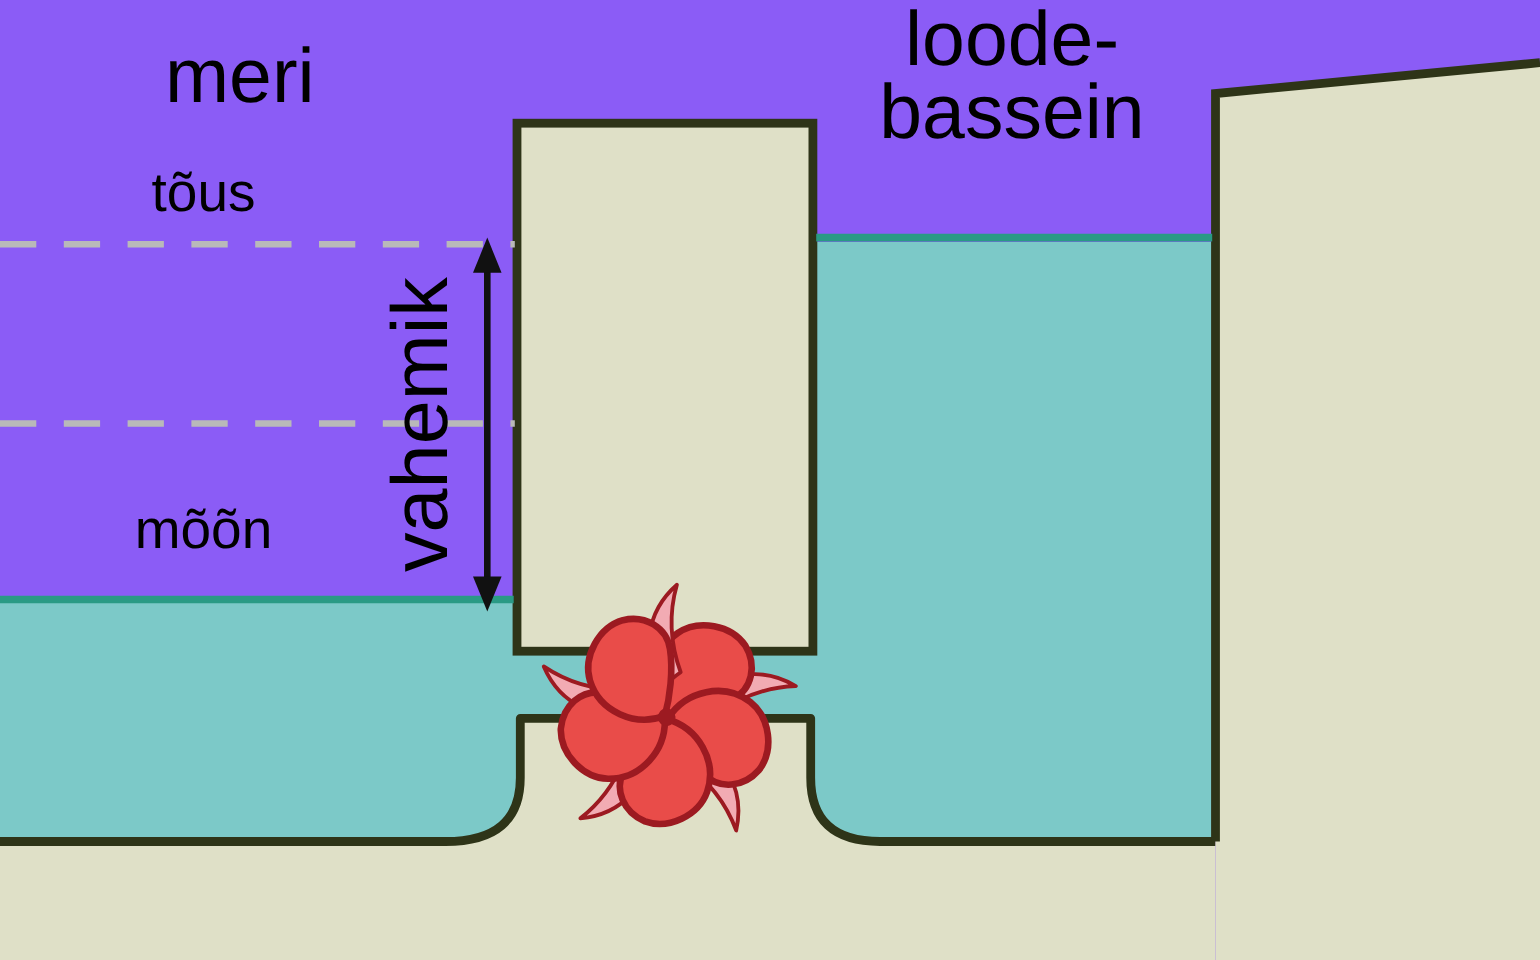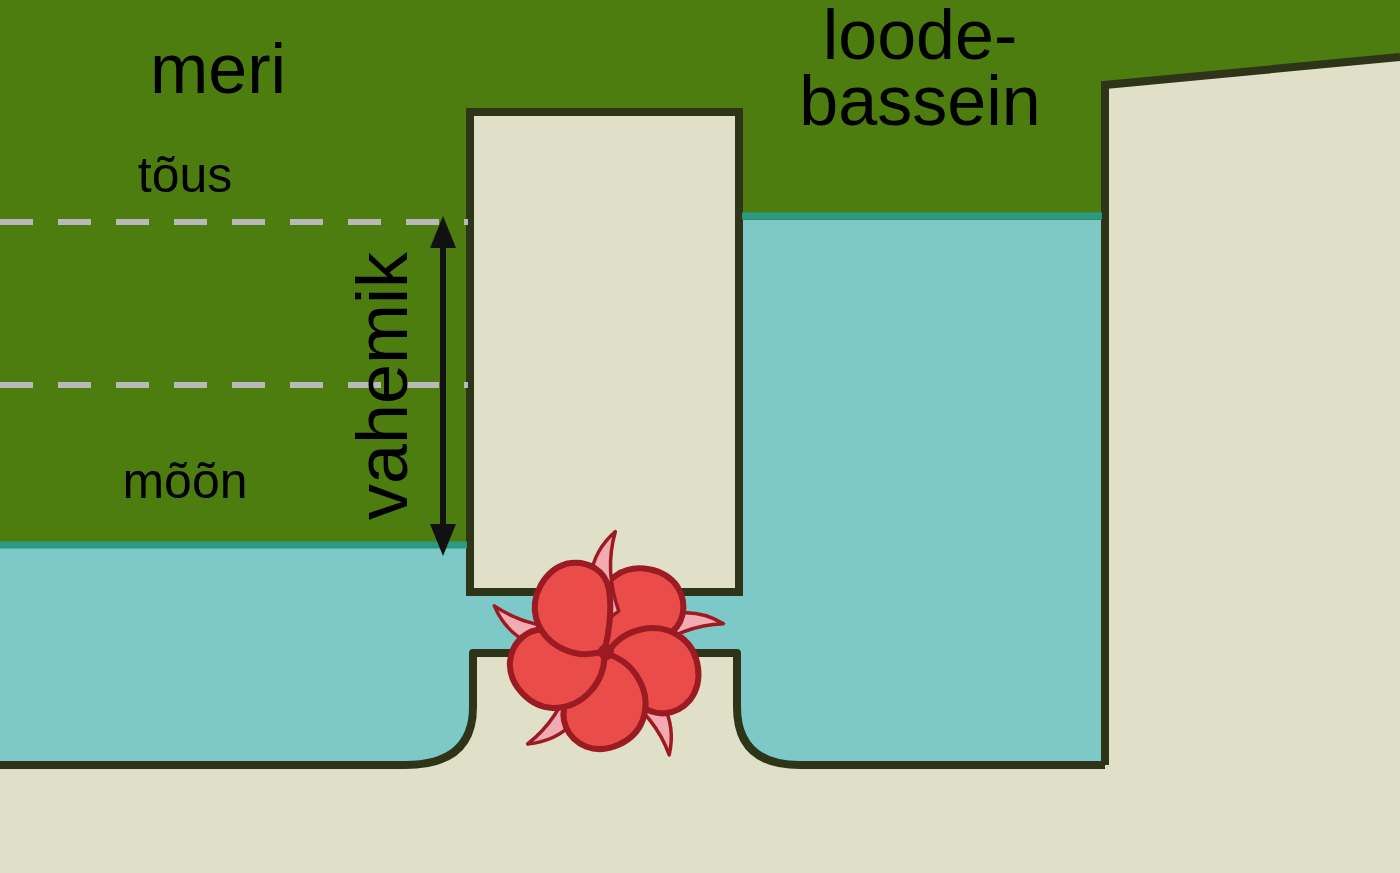--- a/index.html
+++ b/index.html
@@ -5,21 +5,21 @@
   html, body {
     margin: 0;
     padding: 0;
     background: #ffffff;
     font-family: "Liberation Sans", "DejaVu Sans", sans-serif;
   }
   #stage {
     position: relative;
     width: 1400px;
     height: 873px;
-    background: #4d7c0f;
+    background: #8b5cf6;
     overflow: hidden;
     text-decoration: underline;
   }
   #diagram-svg {
     position: absolute;
     left: 0;
     top: 0;
   }
   .lbl {
     position: absolute;

